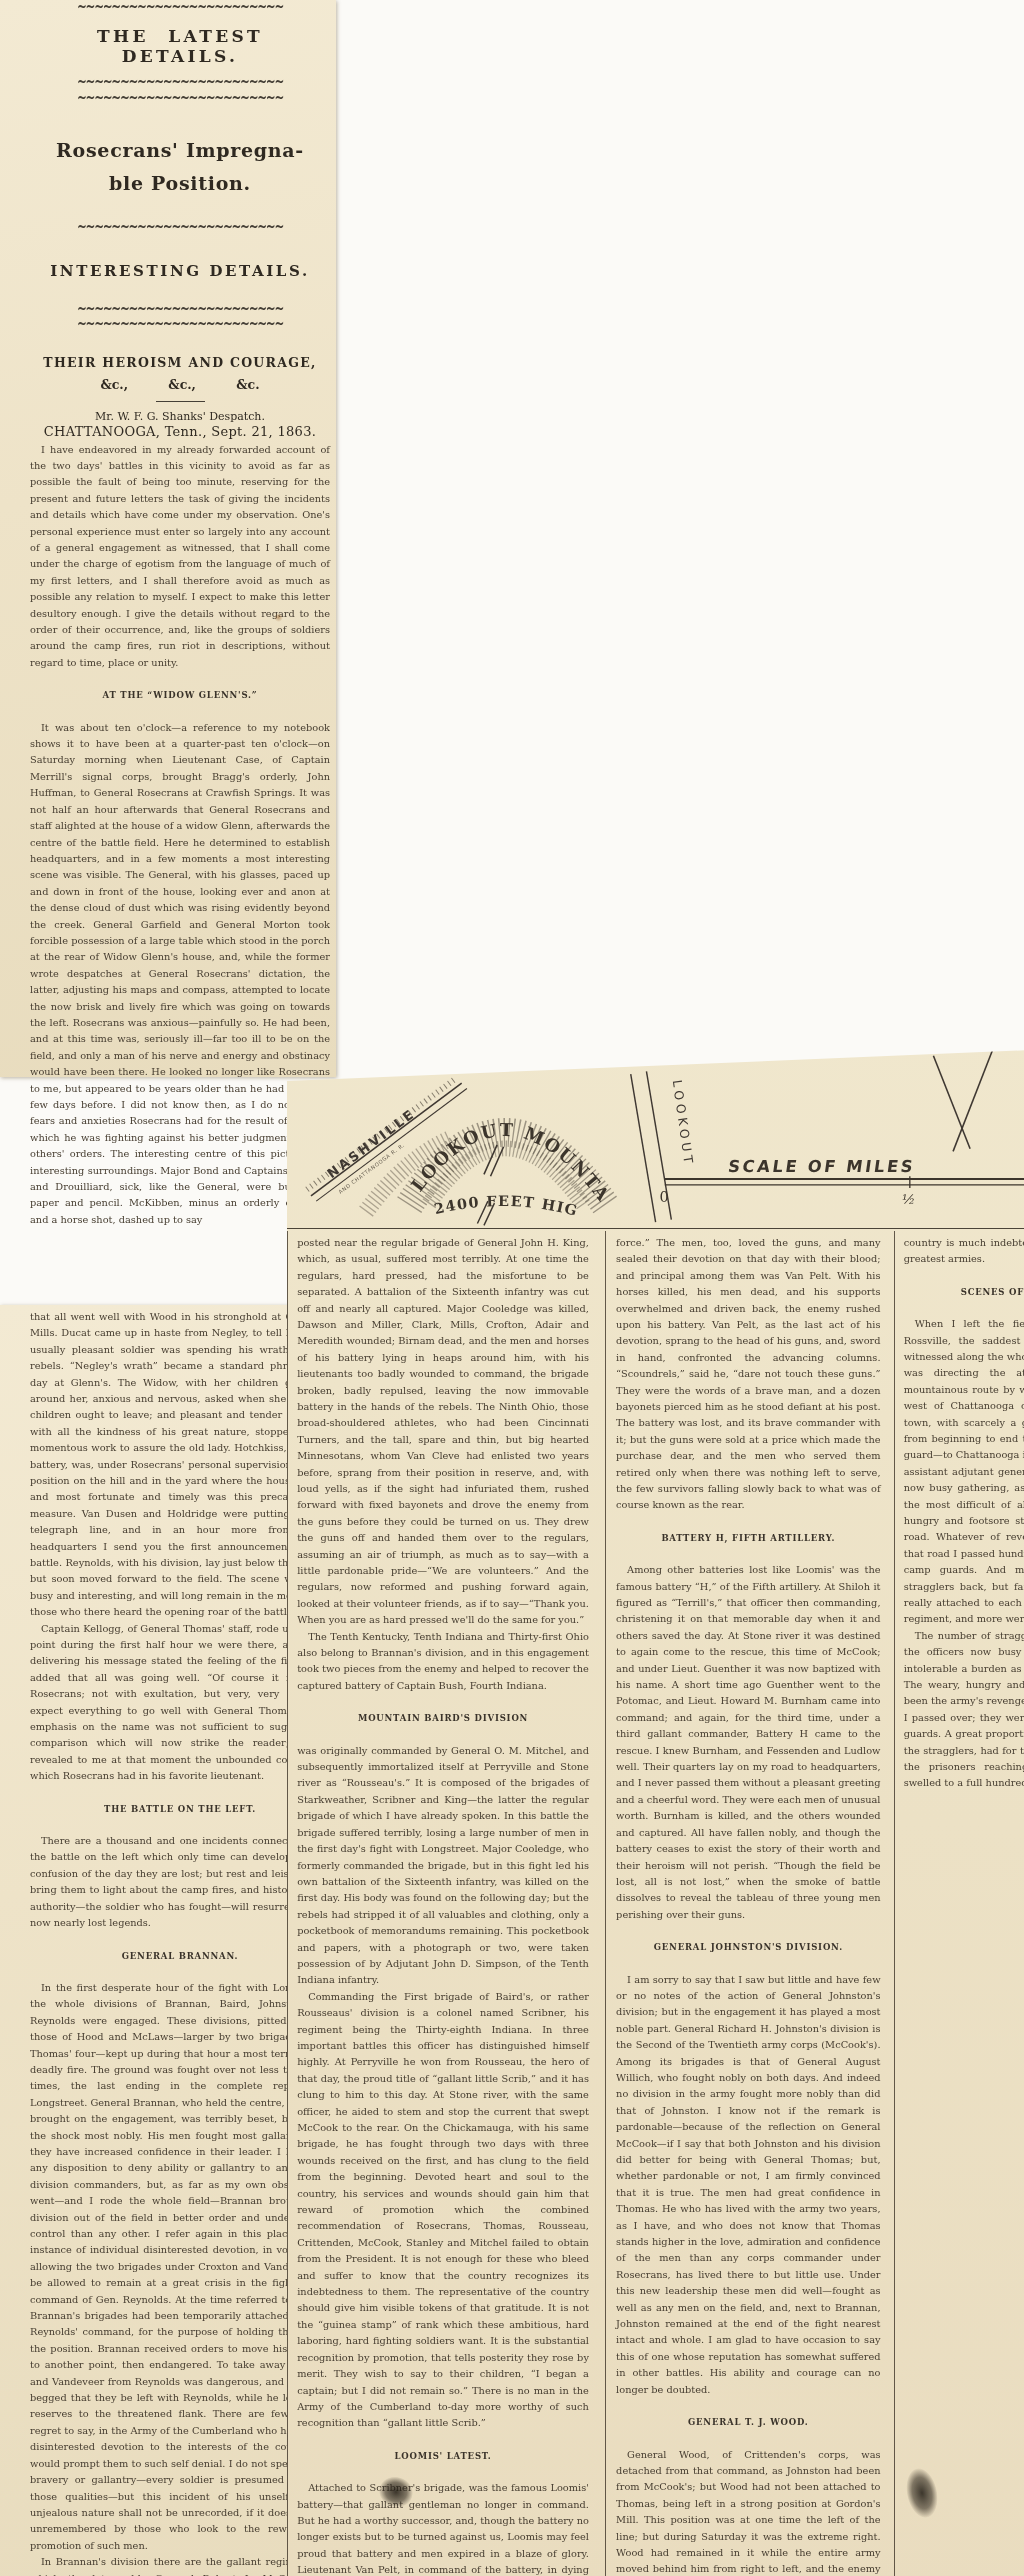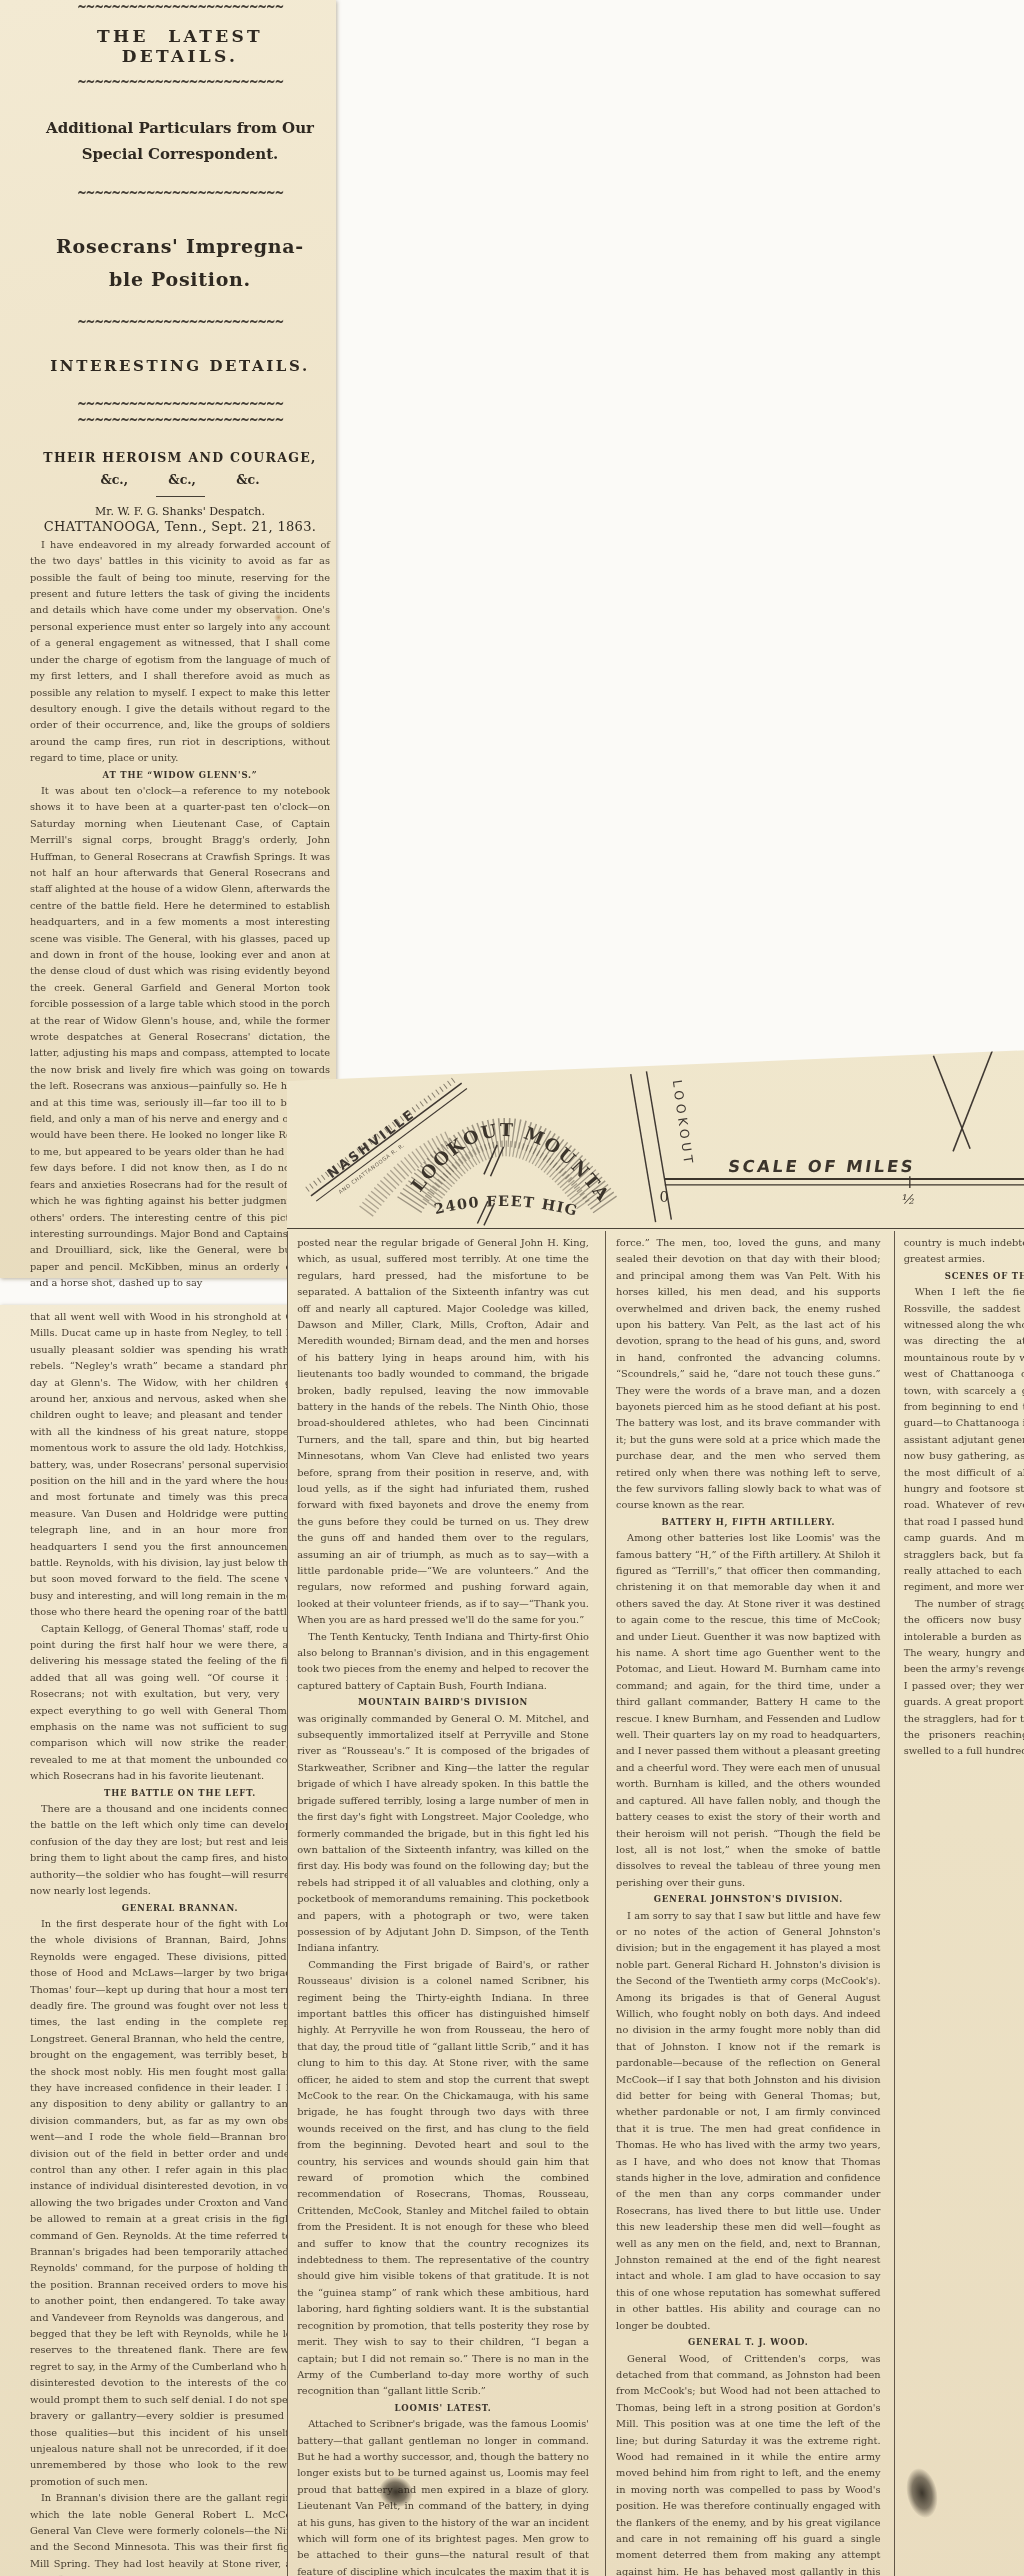--- a/index.html
+++ b/index.html
@@ -7,21 +7,21 @@
     width:1025px;height:2576px;position:relative;overflow:hidden;
     background:#fbfaf7;
     font-family:"DejaVu Serif", serif;
   }
   
   .clip{position:absolute;box-shadow:0.7px 1.3px 3.9px rgba(110,95,65,.45);}
   .strip-piece{
     left:0;width:336px;
     background:linear-gradient(172deg,#f3ead3 0%,#eee3c8 45%,#e8dcbe 100%);
   }
-  #strip-top{top:0;height:1278px;z-index:1;}
+  #strip-top{top:0;height:1077px;z-index:1;}
   #strip-bottom{top:1305px;height:1271px;z-index:1;}
   #wide-clip{
     left:287px;top:1040px;width:922px;height:1536px;z-index:2;
     background:linear-gradient(184deg,#f0e7cd 0%,#ece1c5 50%,#e9dcbf 100%);
     clip-path:polygon(0 41px,100% 2.6px,100% 100%,0 100%);
   }
   
   .mast{width:300px;margin-left:30px;text-align:center;color:#2f2921;}
   .wavy{height:15.7px;line-height:14.4px;text-align:center;color:#453f36;overflow:hidden;}
   .wavy::after{content:"~~~~~~~~~~~~~~~~~~~~~~~~";font-family:"DejaVu Sans",sans-serif;
@@ -35,21 +35,21 @@
   .h6b{font-size:12.5px;font-weight:bold;word-spacing:36px;margin:0 0 6.6px;}
   .short-rule{width:49px;height:0;border-top:1.3px solid #453f36;margin:9.2px auto 7.9px;}
   .byline{font-size:11px;font-weight:normal;margin:5.2px 0 1.3px;}
   .dateline{font-size:13px;margin:0 0 2.6px;letter-spacing:0.3px;}
   
   .coltext{color:#463d30;font-size:9.8px;line-height:16.4px;text-align:justify;}
   .strip-text{width:300px;margin-left:30px;}
   .para{text-indent:11px;margin:0;}
   .noindent{text-indent:0;}
   .sect-head{font-size:8.5px;font-weight:bold;letter-spacing:0.8px;text-align:center;
-    line-height:16.4px;margin:0;color:#3a332a;text-indent:0;}
+    line-height:16.4px;margin:16px;color:#3a332a;text-indent:0;}
   
   .engraving{position:absolute;left:0;top:0;}
   .illo-rule{position:absolute;left:0;top:188px;width:100%;height:0;border-top:1.6px solid #4a4337;}
   .wide-cols{
     position:absolute;left:0;top:191px;width:922px;height:1345px;
     display:flex;flex-direction:row;align-items:stretch;
     border-left:1.3px solid rgba(62,52,40,.8);
   }
   .ncol{overflow:hidden;padding-top:3.9px;}
   .col-a{width:341px;padding-left:9.2px;padding-right:15.7px;box-sizing:border-box;}
@@ -68,24 +68,20 @@
   #stain1{left:274px;top:613px;width:9.2px;height:9.2px;}
 </style>
 </head>
 <body>
 
 <div class="clip strip-piece" id="strip-top">
   <div class="mast">
     <div class="wavy"></div>
     <div class="h1">THE LATEST DETAILS.</div>
     <div class="wavy"></div>
-    <div class="h2">
-      <div>Additional Particulars from Our</div>
-      <div>Special Correspondent.</div>
-    </div>
     <div class="wavy"></div>
     <div class="h3">
       <div>Rosecrans' Impregna-</div>
       <div>ble Position.</div>
     </div>
     <div class="wavy"></div>
     <div class="h4">INTERESTING DETAILS.</div>
     <div class="wavy"></div>
     <div class="wavy"></div>
     <div class="h6a">THEIR HEROISM AND COURAGE,</div>

